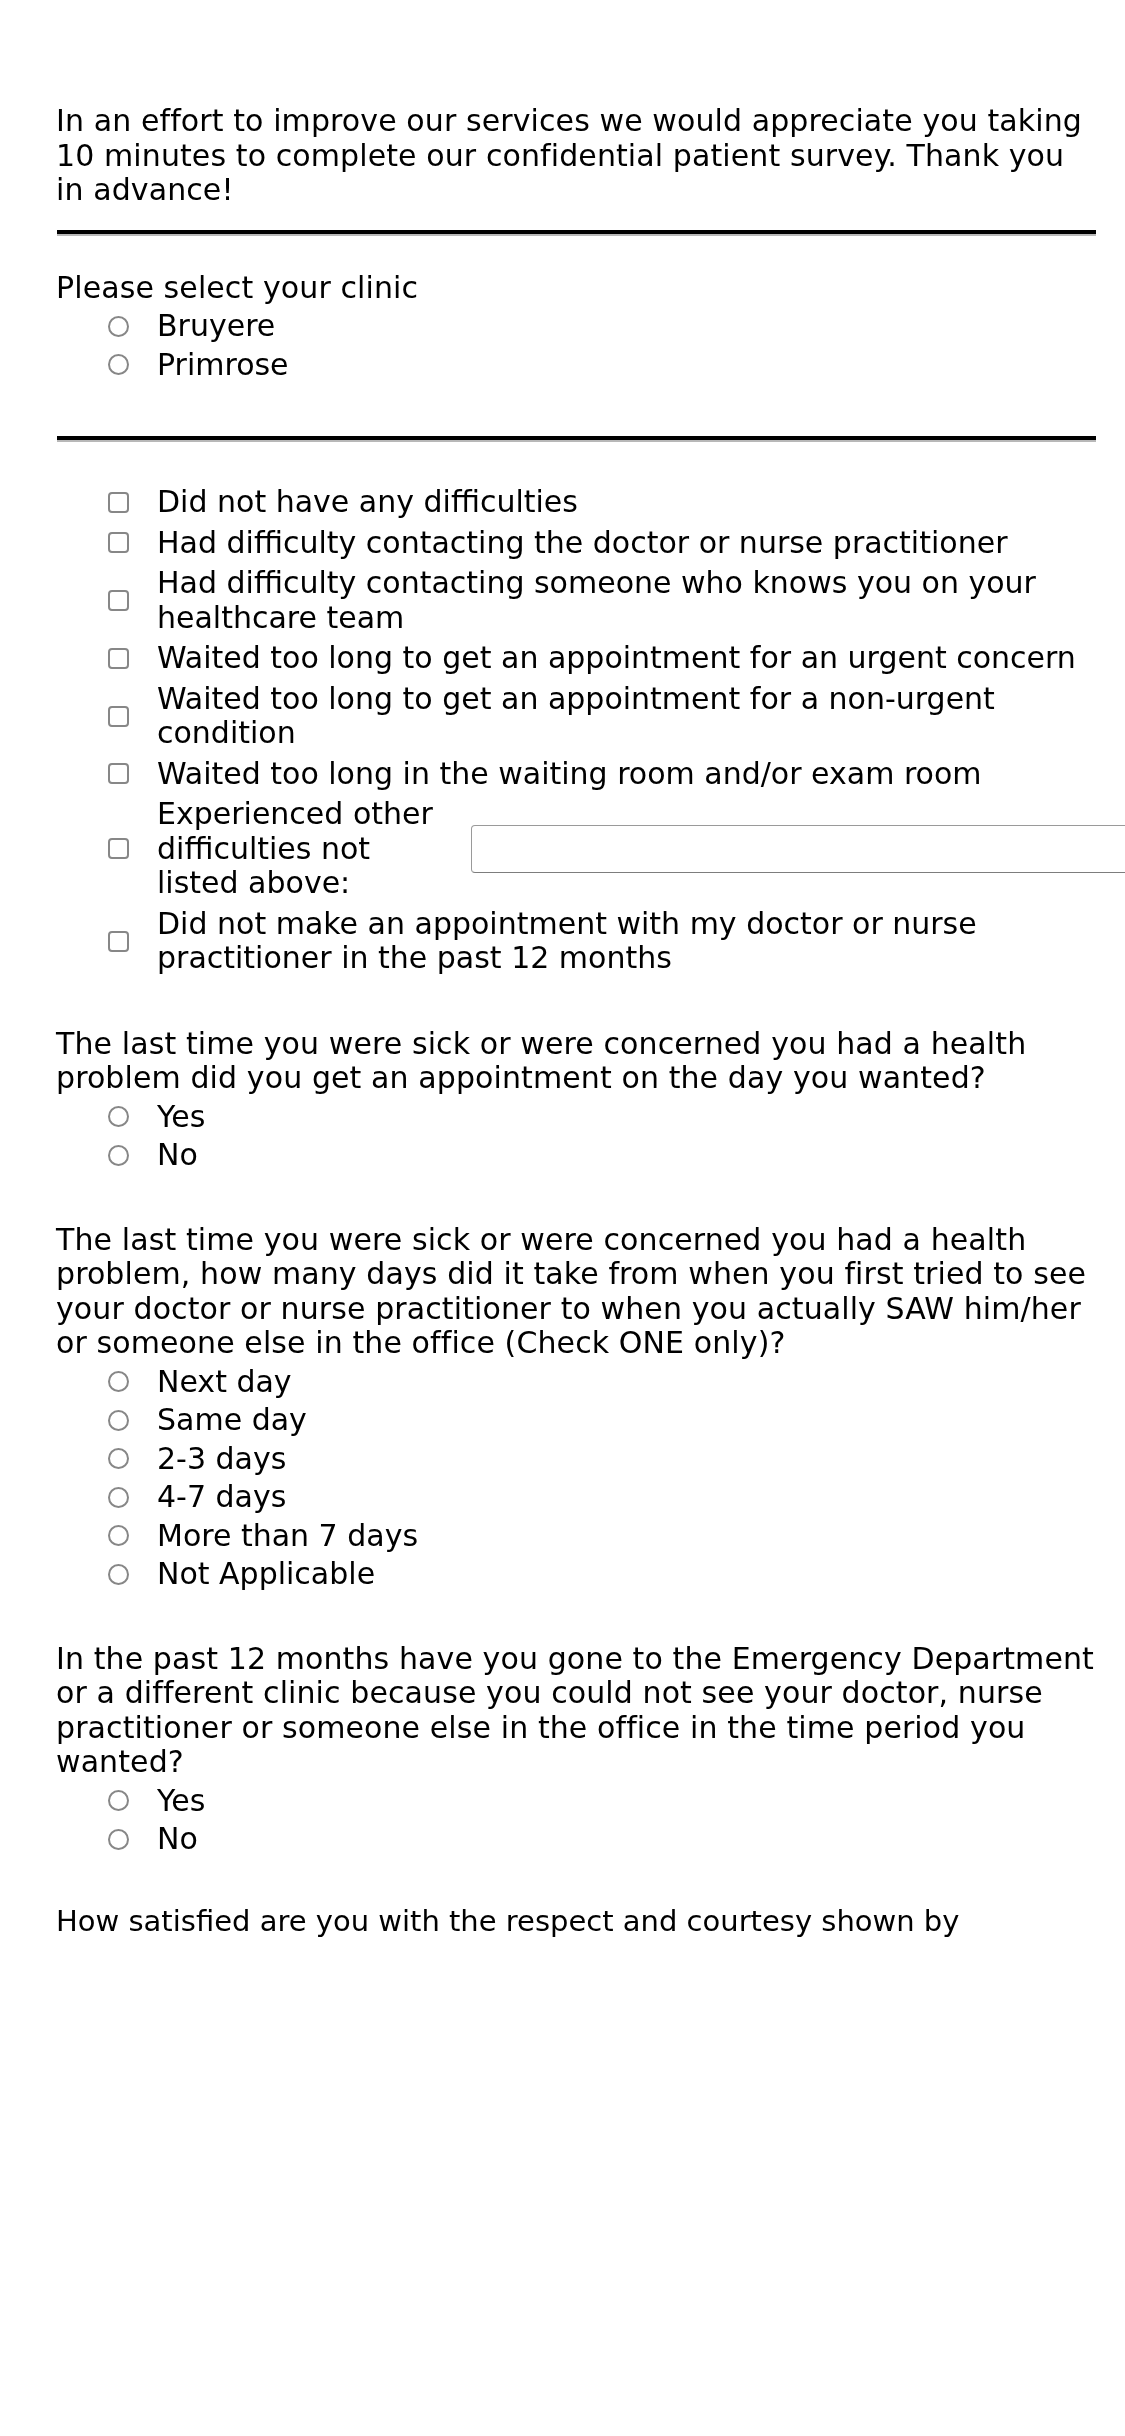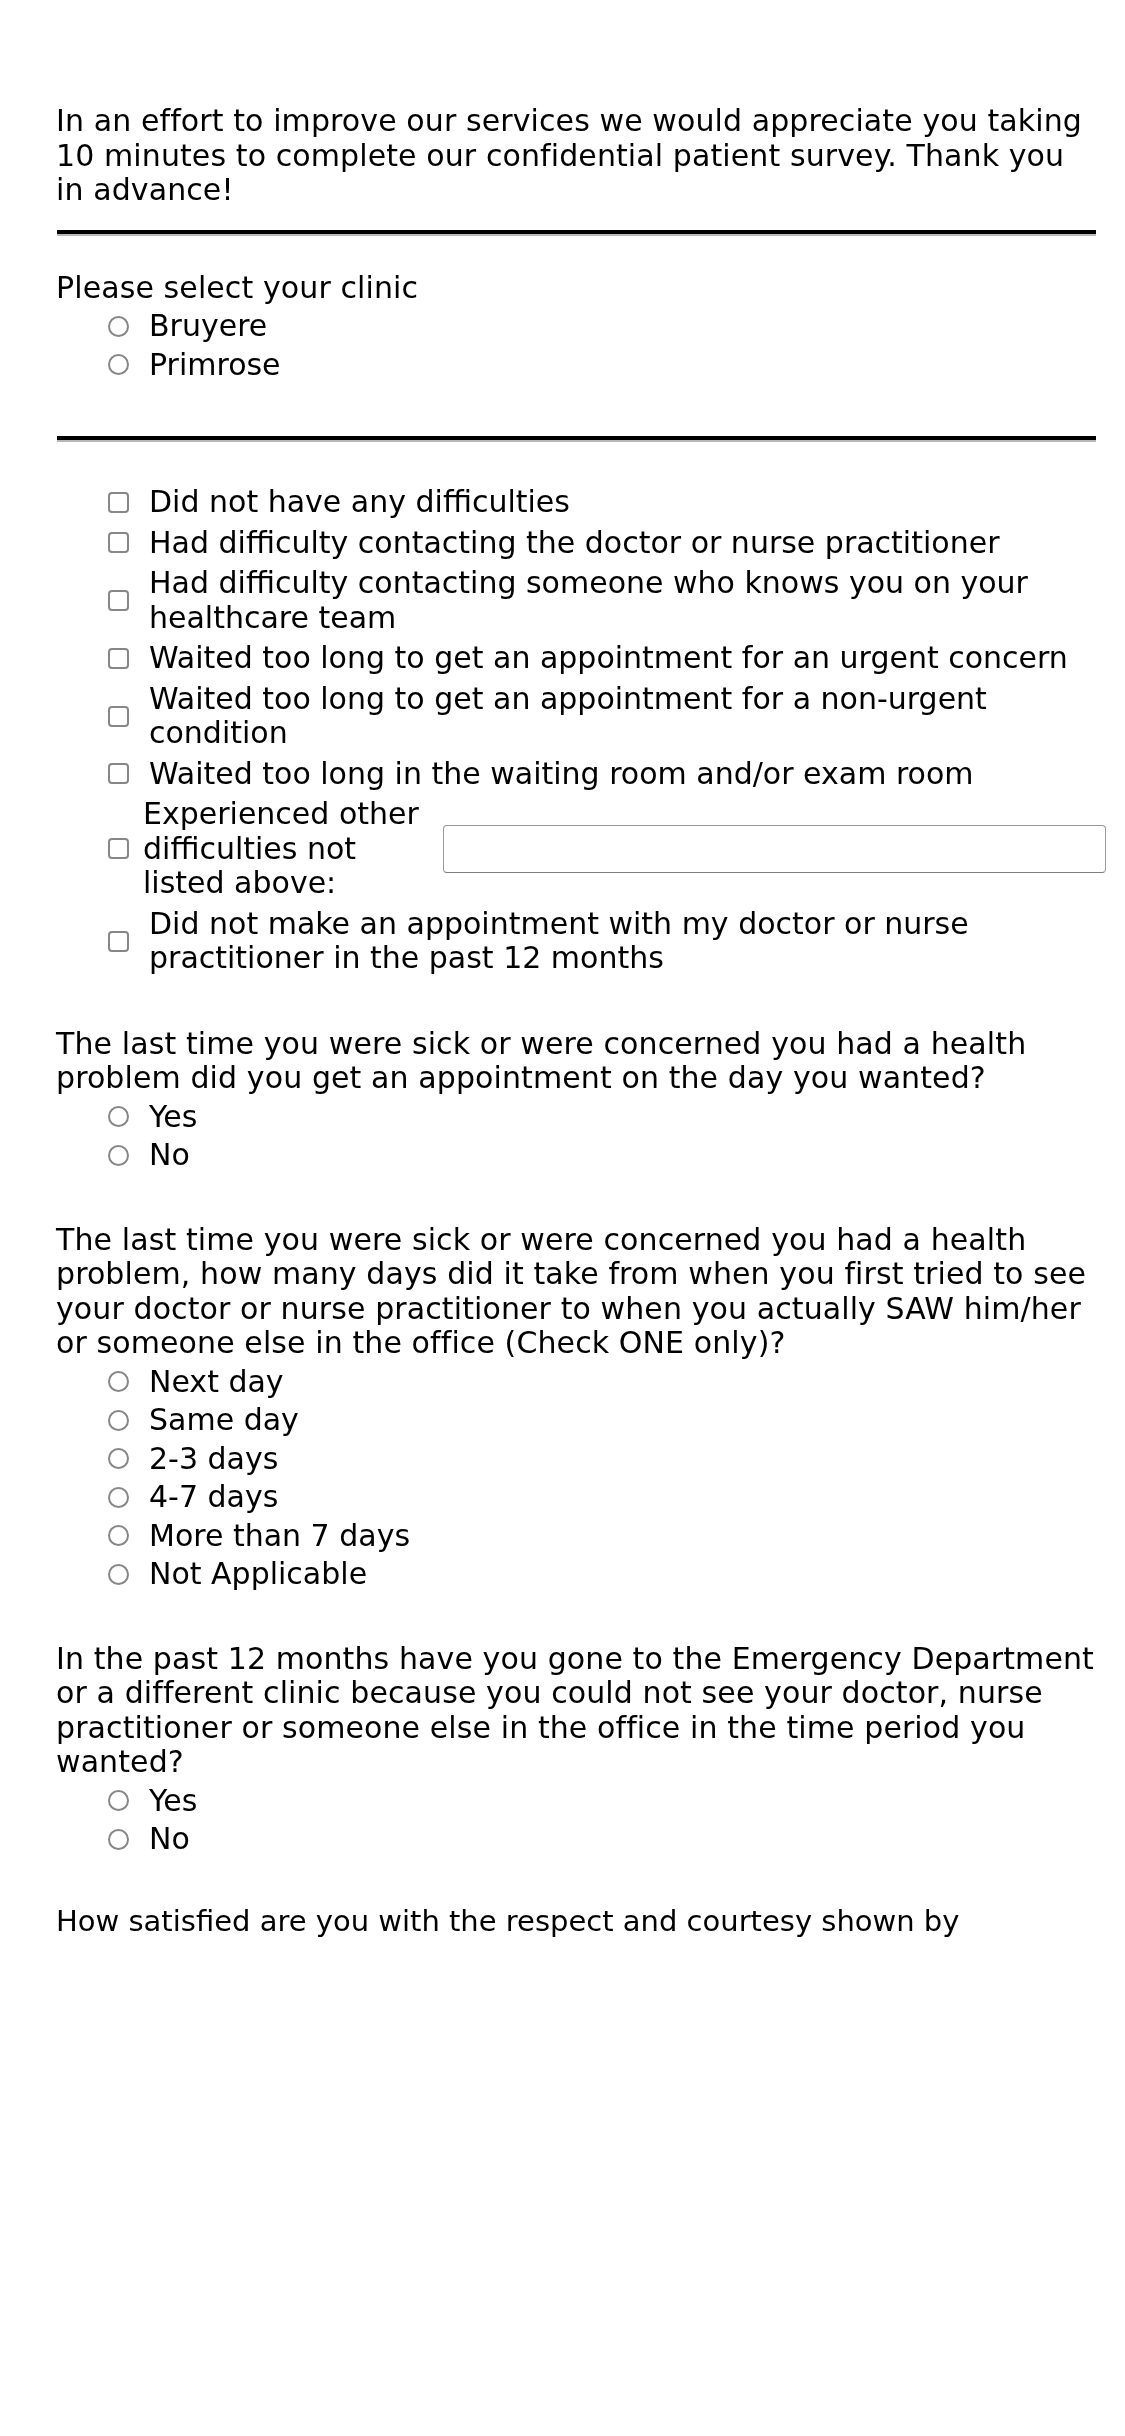--- a/index.html
+++ b/index.html
@@ -53,21 +53,21 @@
     list-style: none;
     margin: 0;
     padding: 0;
   }
   .opt-list.radios { margin-top: 2px; }
   .opt-list.checks { margin-top: 40px; }
 
   .opt {
     display: flex;
     align-items: center;
-    gap: 20px;
+    gap: 28px;
     padding-left: 52px;
   }
   .opt.check {
     align-items: center;
     padding-left: 52px;
   }
 
   .opt-label {
     font-size: 30px;
     line-height: 1.15;
@@ -92,21 +92,20 @@
     width: 21px;
     height: 21px;
     border: 2px solid #878787;
     border-radius: 4px;
     background: #ffffff;
   }
 
   
   .opt.with-field {
     align-items: center;
-    gap: 14px;
   }
   .opt.with-field .opt-label {
     width: 286px;
     flex: 0 0 auto;
   }
   .other-input {
     flex: 0 0 auto;
     width: 663px;
     height: 48px;
     border: 1px solid #9a9a9a;

